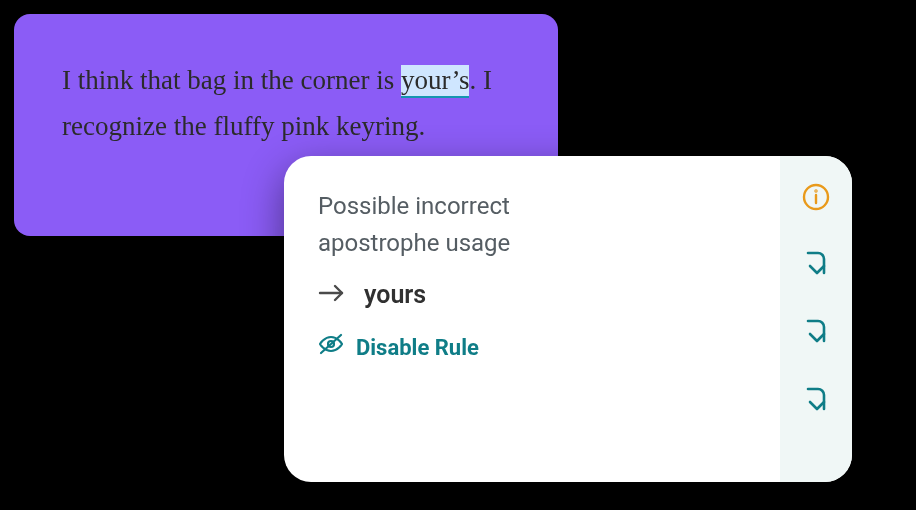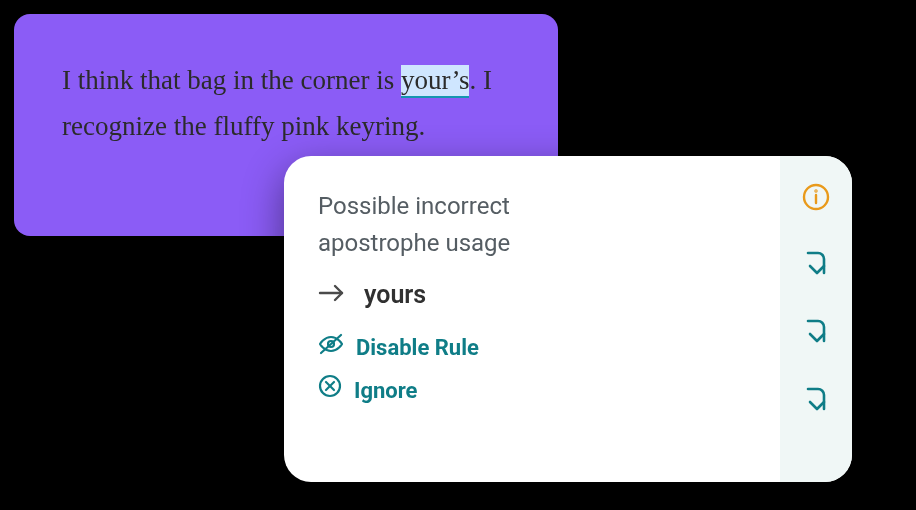--- a/index.html
+++ b/index.html
@@ -133,30 +133,20 @@
       <span>
         <svg width="26" height="22" viewBox="0 0 26 22" fill="none" stroke-width="2.2" stroke-linecap="round" stroke-linejoin="round">
           <path d="M2 11s4-7 11-7 11 7 11 7-4 7-11 7S2 11 2 11z"></path>
           <circle cx="13" cy="11" r="3"></circle>
           <line x1="3" y1="20" x2="23" y2="2"></line>
         </svg>
       </span>
       <span>Disable Rule</span>
     </div>
 
-    <div class="action-row">
-      <span>
-        <svg width="24" height="24" viewBox="0 0 24 24" fill="none" stroke-width="2.2" stroke-linecap="round" stroke-linejoin="round">
-          <circle cx="12" cy="12" r="10"></circle>
-          <line x1="8" y1="8" x2="16" y2="16"></line>
-          <line x1="16" y1="8" x2="8" y2="16"></line>
-        </svg>
-      </span>
-      <span>Ignore</span>
-    </div>
 
   </div>
 
   <div class="popover-rail">
 
     <div class="rail-btn info">
       <span>
         <svg width="30" height="30" viewBox="0 0 30 30" fill="none" stroke-width="2.4" stroke-linecap="round" stroke-linejoin="round">
           <circle cx="15" cy="15" r="12"></circle>
           <line x1="15" y1="13" x2="15" y2="21"></line>

